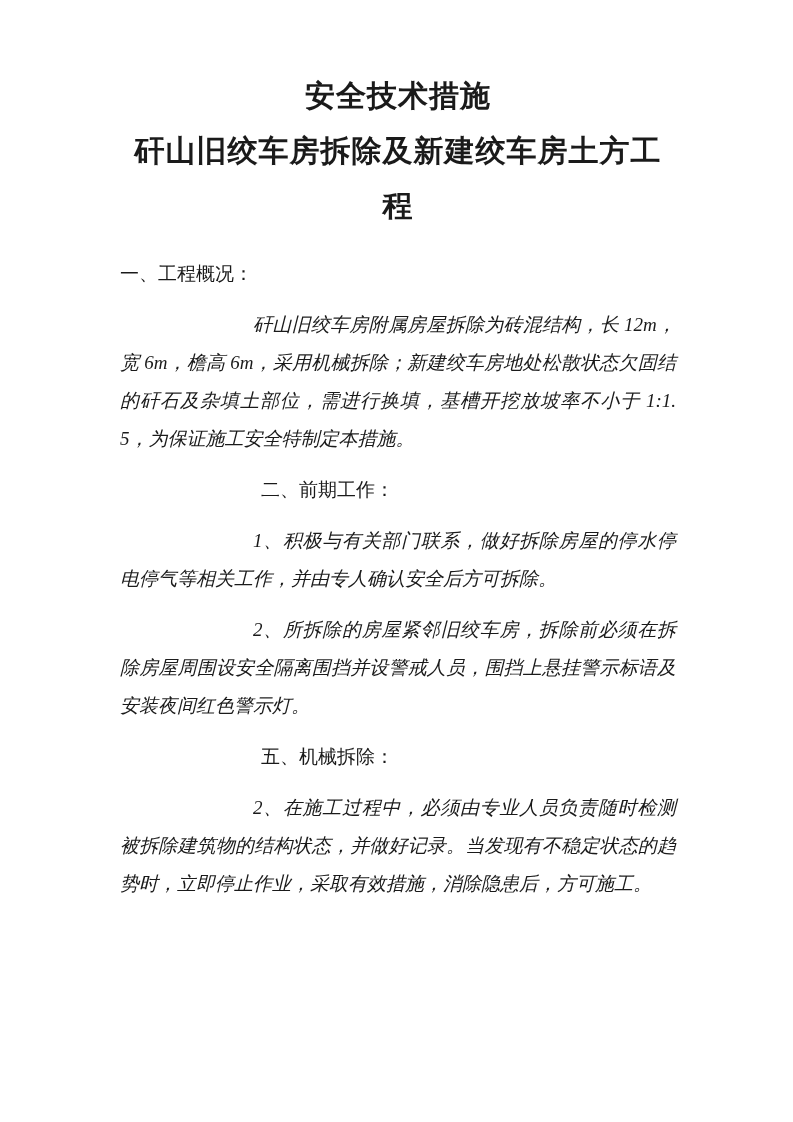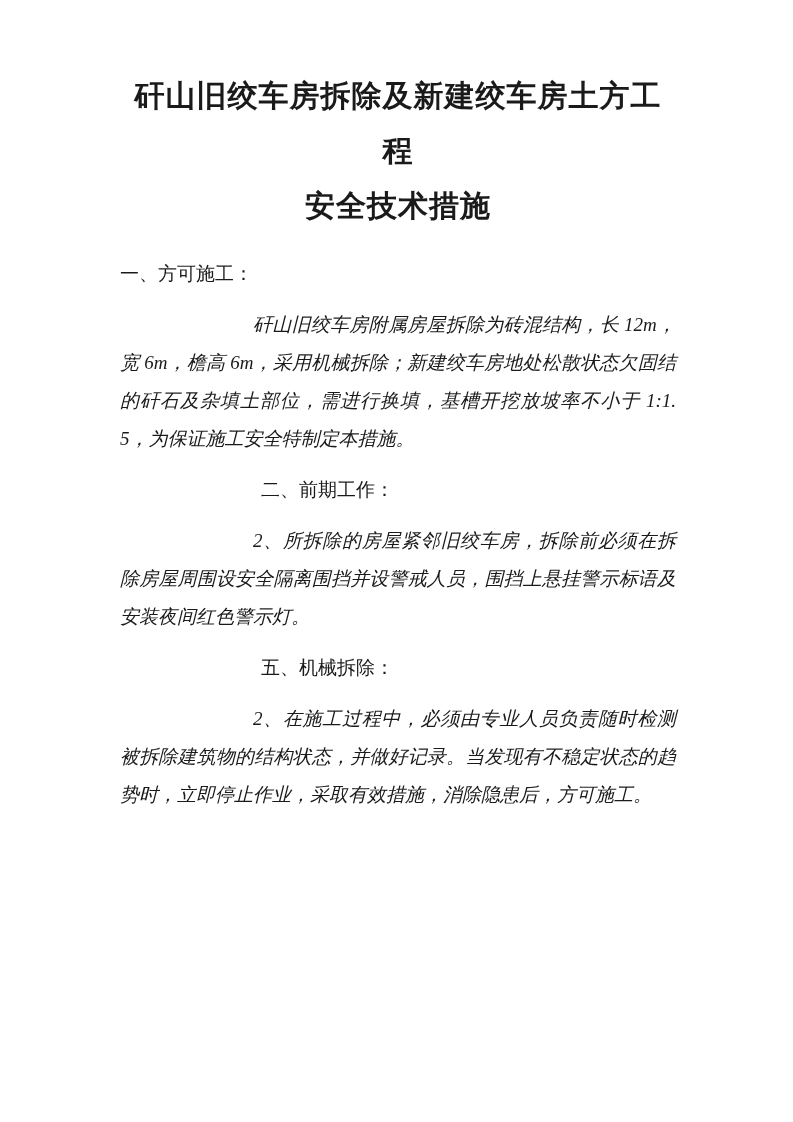--- a/index.html
+++ b/index.html
@@ -50,30 +50,31 @@
     text-align: justify;
     font-style: italic;
   }
 </style>
 </head>
 <body>
 
 <div class="page">
 
   <div class="doc-title">
+    <span class="title-line">安全技术措施</span>
     <span class="title-line">矸山旧绞车房拆除及新建绞车房土方工程</span>
-    <span class="title-line">安全技术措施</span>
   </div>
 
-  <p class="heading flush">一、方可施工：</p>
+  <p class="heading flush">一、工程概况：</p>
 
   <p class="body-para">矸山旧绞车房附属房屋拆除为砖混结构，长 12m，宽 6m，檐高 6m，采用机械拆除；新建绞车房地处松散状态欠固结的矸石及杂填土部位，需进行换填，基槽开挖放坡率不小于 1:1.5，为保证施工安全特制定本措施。</p>
 
   <p class="heading indented">二、前期工作：</p>
 
+  <p class="body-para">1、积极与有关部门联系，做好拆除房屋的停水停电停气等相关工作，并由专人确认安全后方可拆除。</p>
 
   <p class="body-para">2、所拆除的房屋紧邻旧绞车房，拆除前必须在拆除房屋周围设安全隔离围挡并设警戒人员，围挡上悬挂警示标语及安装夜间红色警示灯。</p>
 
   <p class="heading indented">五、机械拆除：</p>
 
 
   <p class="body-para">2、在施工过程中，必须由专业人员负责随时检测被拆除建筑物的结构状态，并做好记录。当发现有不稳定状态的趋势时，立即停止作业，采取有效措施，消除隐患后，方可施工。</p>
 
 </div>
 

